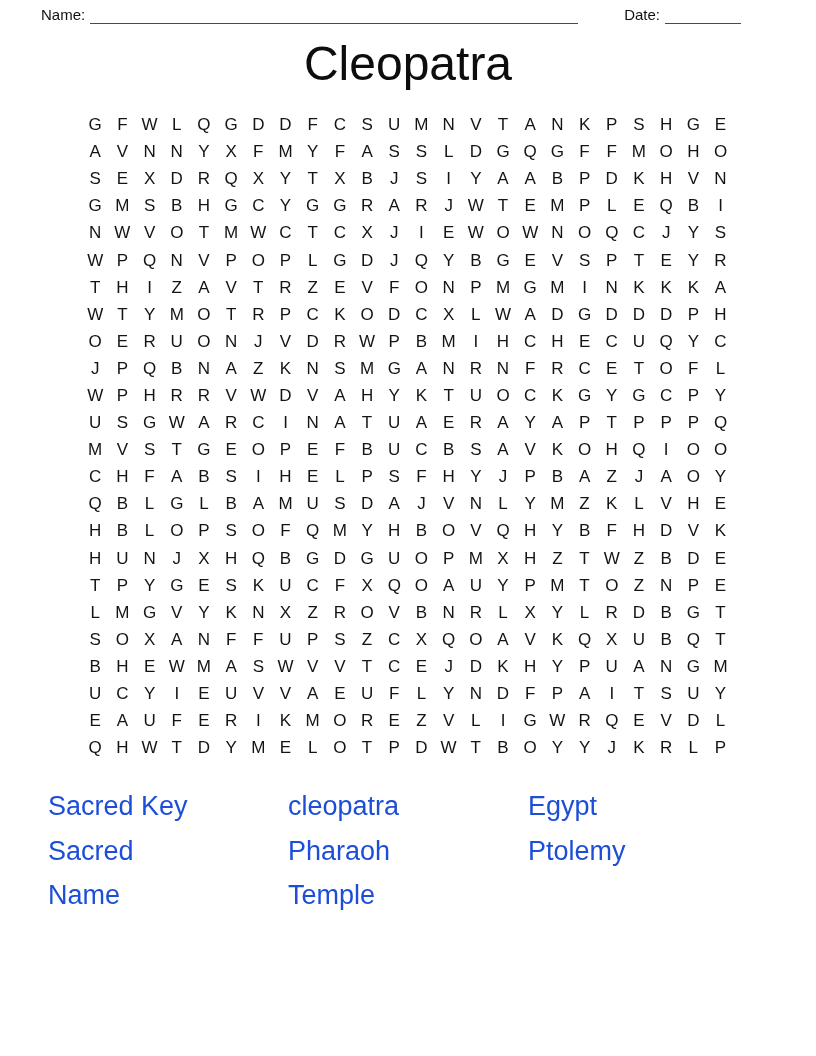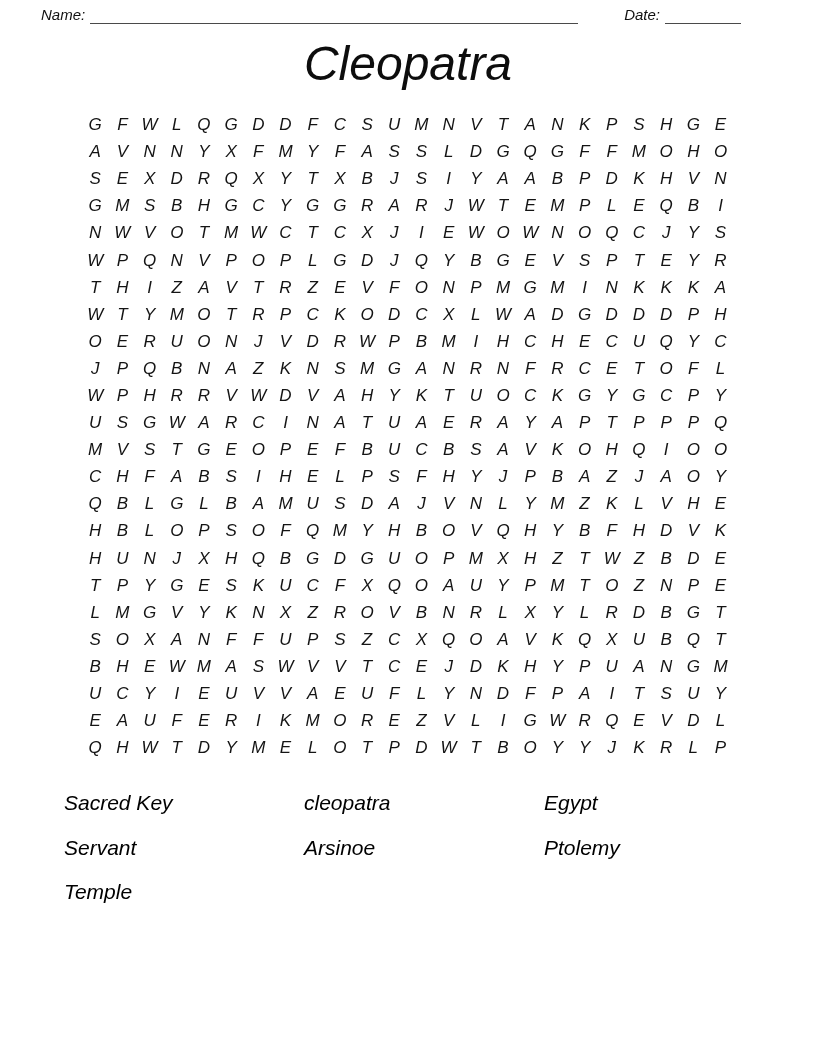--- a/index.html
+++ b/index.html
@@ -11,21 +11,20 @@
     width: 816px;
     height: 1056px;
     font-family: "Liberation Sans", "DejaVu Sans", sans-serif;
     color: #1b1b1b;
     overflow: hidden;
   }
   .page {
     width: 816px;
     height: 900px;
     position: relative;
-    font-style: italic;
   }
   
   .header-row {
     display: flex;
     align-items: flex-end;
     padding: 6px 75px 0 41px;
     font-size: 15px;
     color: #111;
   }
   .label {
@@ -69,24 +68,23 @@
   }
   
   .words {
     display: flex;
     margin: 30px 0 0 48px;
   }
   .word-col {
     width: 240px;
   }
   .word {
-    font-size: 21px;
+    font-size: 27px;
     height: 44.5px;
-    color: #000000;
-    margin-left: 16px;
+    color: #1d4ed8;
   }
 </style>
 </head>
 <body>
 
 <div class="page">
 
   <div class="header-row">
     <span class="label">Name:</span>
     <span class="fill-line name-line"></span>
@@ -671,26 +669,27 @@
       <span class="cell">J</span>
       <span class="cell">K</span>
       <span class="cell">R</span>
       <span class="cell">L</span>
       <span class="cell">P</span>
     </div>
 
   <div class="words">
       <div class="word-col">
         <div class="word">Sacred Key</div>
-        <div class="word">Servant</div>
-        <div class="word">Temple</div>
+        <div class="word">Sacred</div>
+        <div class="word">Name</div>
       </div>
       <div class="word-col">
         <div class="word">cleopatra</div>
-        <div class="word">Arsinoe</div>
+        <div class="word">Pharaoh</div>
+        <div class="word">Temple</div>
       </div>
       <div class="word-col">
         <div class="word">Egypt</div>
         <div class="word">Ptolemy</div>
       </div>
     </div>
 
 </div>
 
 </body></html>

